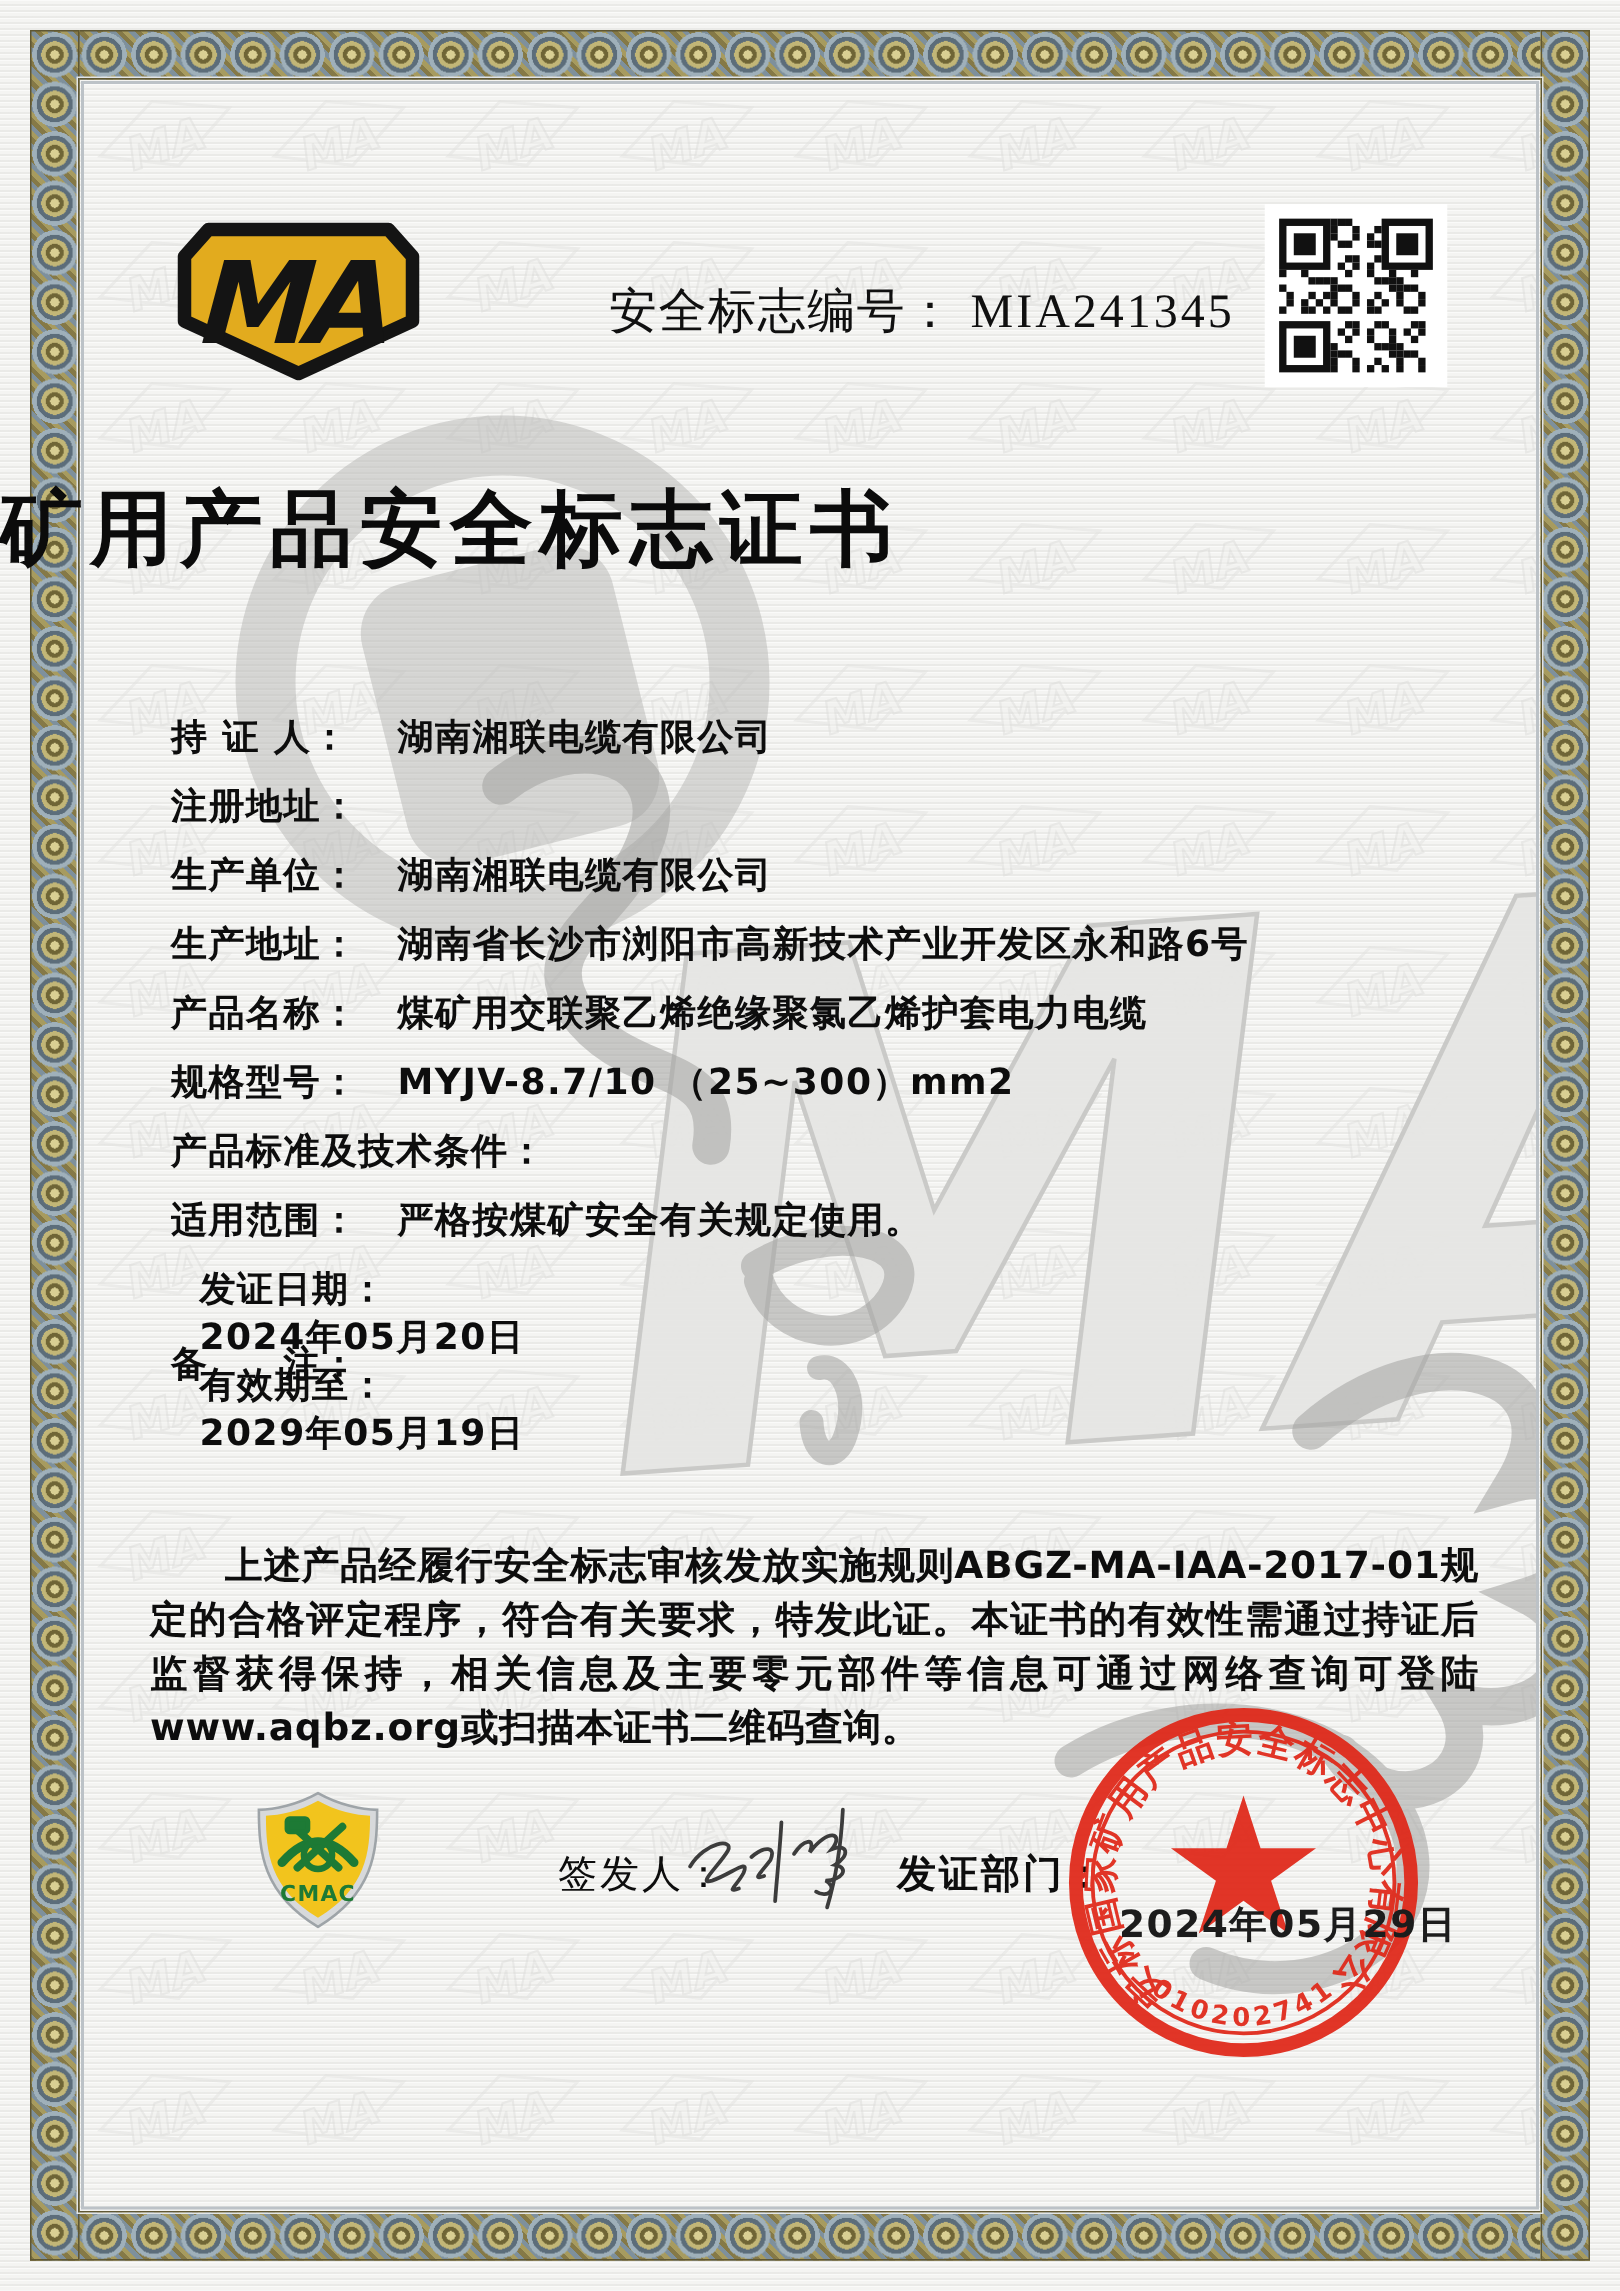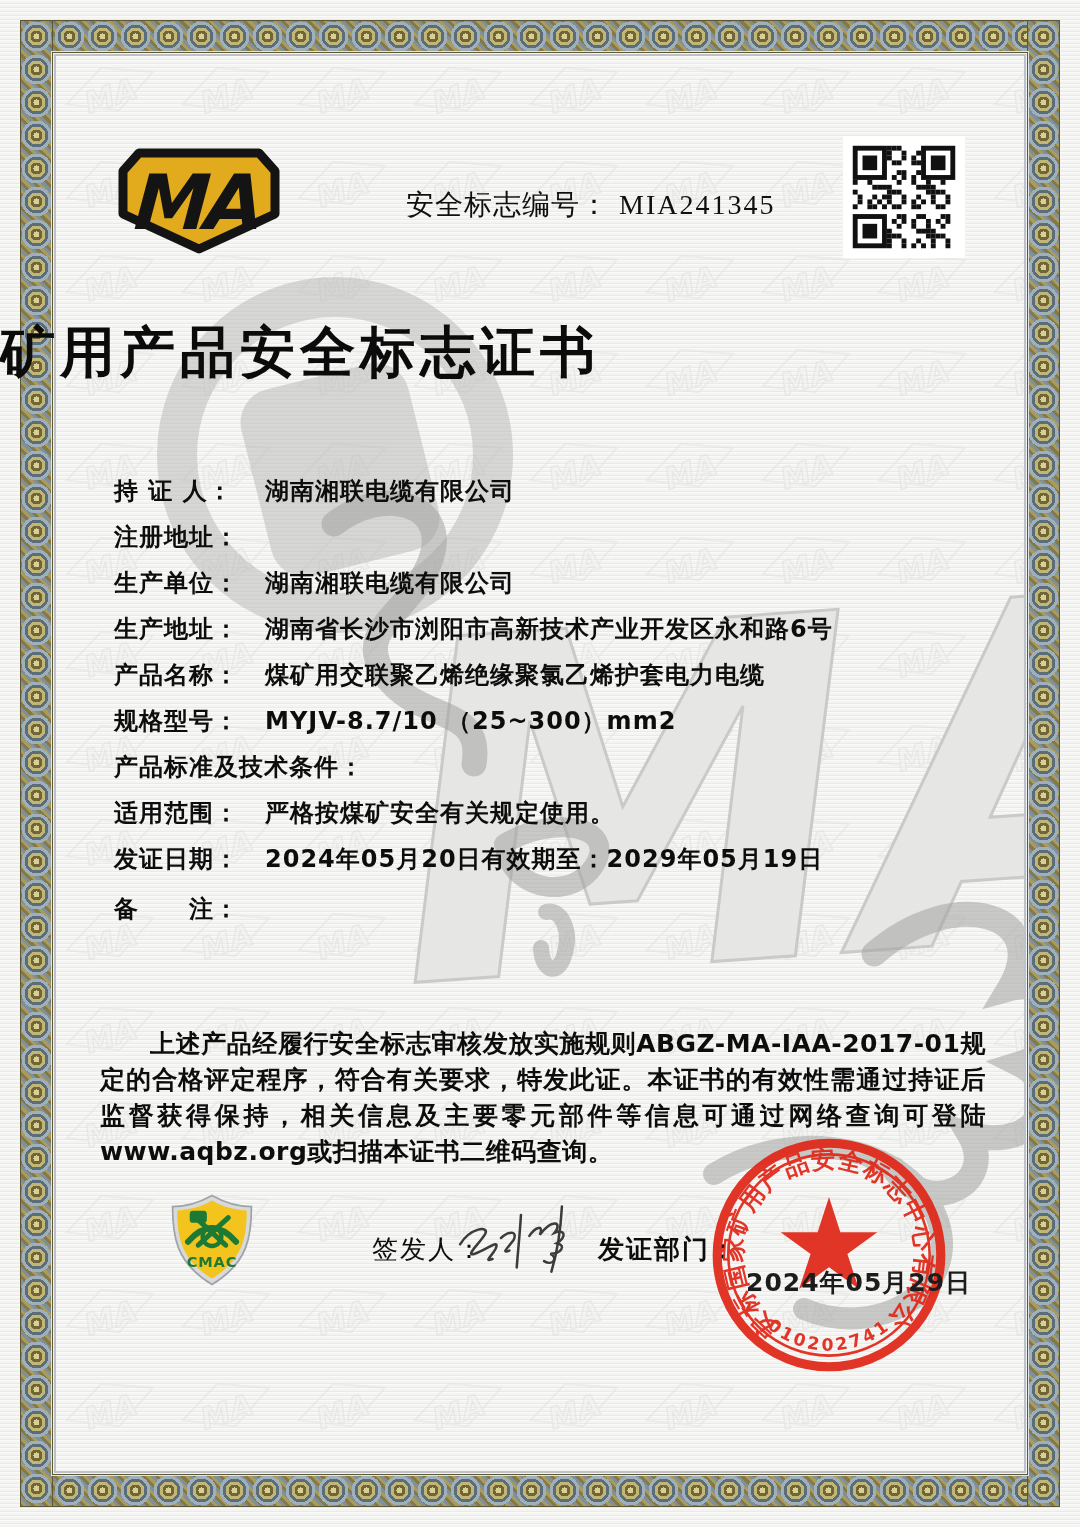--- a/index.html
+++ b/index.html
@@ -20,36 +20,36 @@
     box-shadow:inset 0 0 0 1px #5f5733;
   }
   .ornate.top{left:20px;right:20px;top:20px;height:33px;}
   .ornate.bottom{left:20px;right:20px;bottom:20px;height:33px;}
   .ornate.left{top:20px;bottom:20px;left:20px;width:33px;}
   .ornate.right{top:20px;bottom:20px;right:20px;width:33px;}
   .inner-frame{position:absolute;inset:54px;z-index:2;border:2px solid #bcc2c7;outline:1px solid #e2e5e7;outline-offset:2px;pointer-events:none;}
   .watermark-svg{position:absolute;left:54px;top:54px;z-index:1;}
   
   .ma-logo{position:absolute;left:118px;top:148px;z-index:3;}
-  .cert-no-line{position:absolute;left:406px;top:186px;z-index:3;font-size:28px;color:#101010;letter-spacing:1px;white-space:nowrap;}
+  .cert-no-line{position:absolute;left:406px;top:186px;z-index:3;font-size:32px;color:#101010;letter-spacing:1px;white-space:nowrap;}
   .cert-no-line .num{font-family:"Liberation Serif","DejaVu Serif",serif;letter-spacing:2px;margin-left:10px;}
   .qr-wrap{position:absolute;left:843px;top:136px;z-index:3;}
   
   .title{position:absolute;left:0;right:0;top:316px;z-index:3;
     font-size:55px;font-weight:900;letter-spacing:5px;color:#0b0b0b;}
   
   .fields{position:absolute;left:114px;right:90px;top:436px;z-index:3;}
   .row{display:flex;align-items:baseline;height:46px;font-size:24px;color:#0d0d0d;}
   .row .label{min-width:132px;font-weight:700;letter-spacing:1px;white-space:nowrap;margin-top:39px;}
   .row .value{margin-left:19px;font-weight:800;letter-spacing:1px;white-space:nowrap;}
   .row.wide-label .value{margin-left:68px;}
   .row.dates .value{min-width:188px;}
   .row.dates .label2{font-weight:700;letter-spacing:1px;}
   .row.dates .value2{font-weight:800;letter-spacing:1px;}
-  .row.spacer-sm{height:50px;}
+  .row.spacer-sm{height:50px;flex-direction:column;}
   
   .statement{position:absolute;left:100px;right:94px;top:1026px;z-index:3;
     font-size:25px;line-height:36px;font-weight:700;color:#0d0d0d;
     text-align:justify;text-indent:2em;letter-spacing:.5px;}
   
   .cmac{position:absolute;left:165px;top:1192px;z-index:3;}
   .signer-label{position:absolute;left:372px;top:1232px;z-index:3;font-size:26px;font-weight:400;color:#0d0d0d;letter-spacing:2px;}
   .signature{position:absolute;left:452px;top:1196px;z-index:3;}
   .dept-label{position:absolute;left:598px;top:1232px;z-index:3;font-size:26px;font-weight:700;color:#0d0d0d;letter-spacing:2px;}
   .stamp{position:absolute;left:704px;top:1130px;z-index:4;opacity:.93;}

